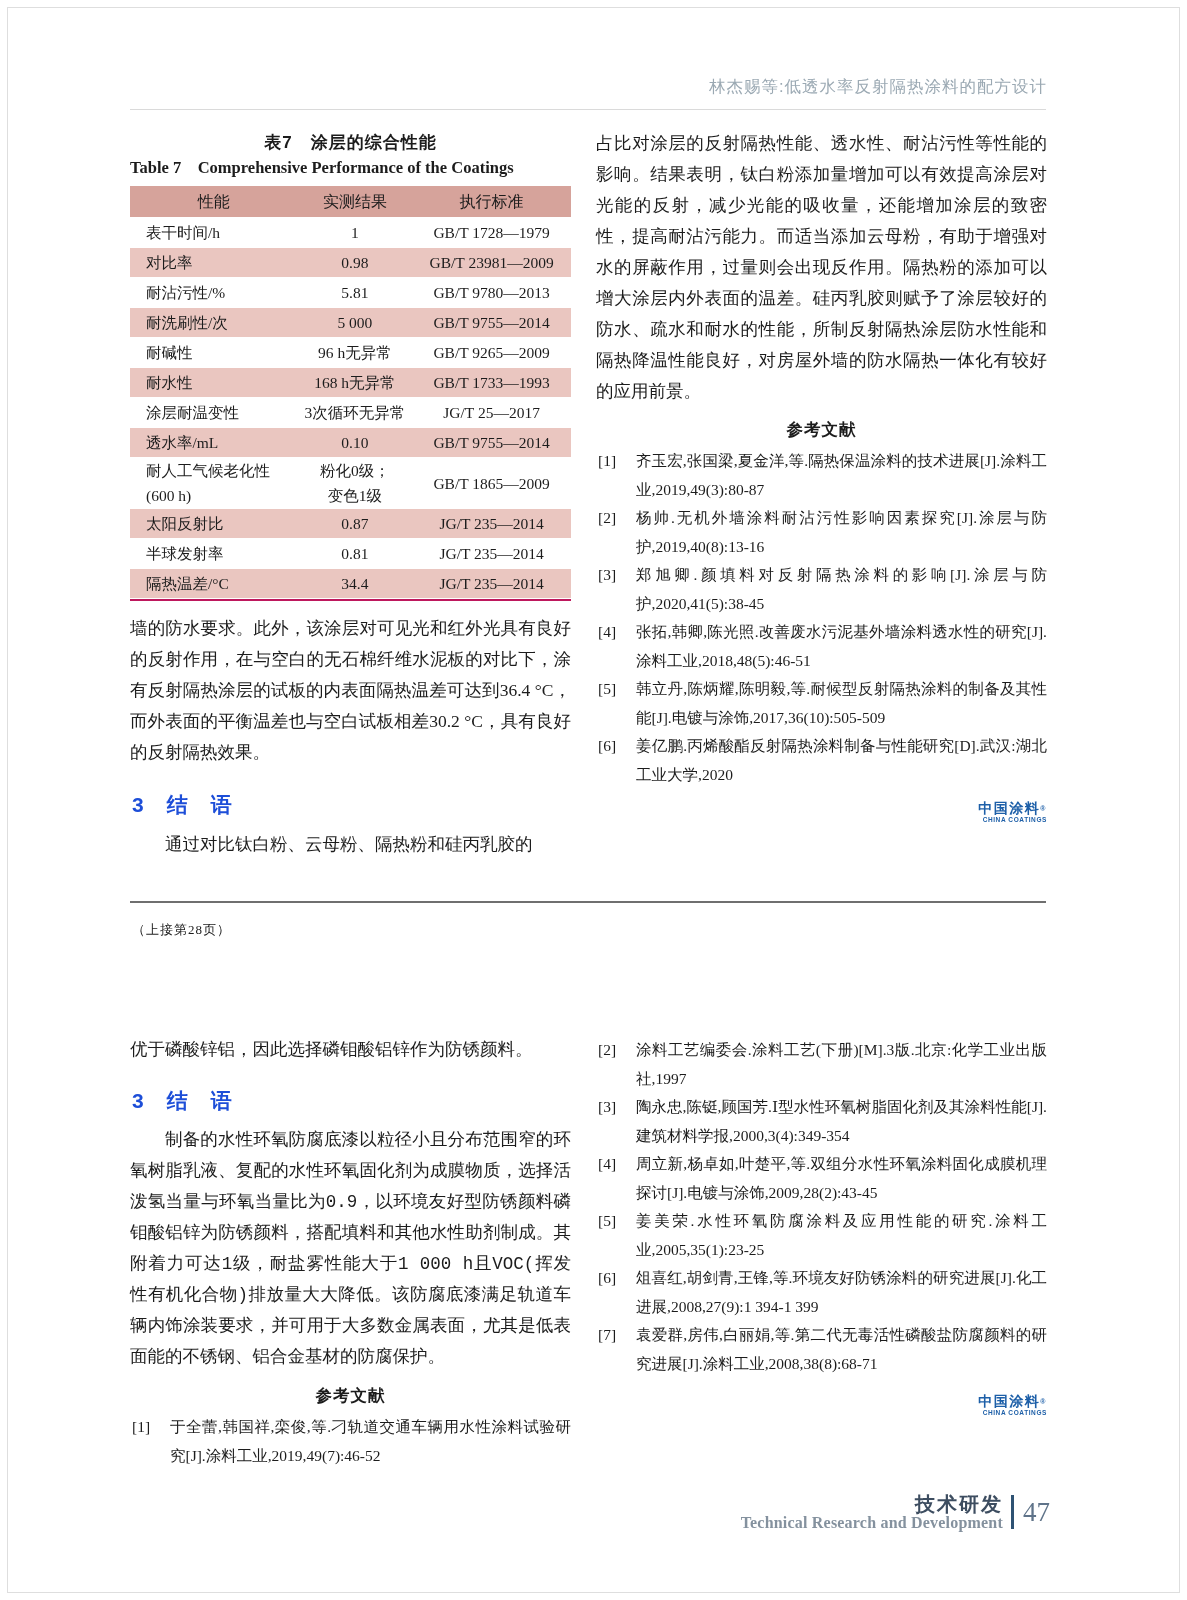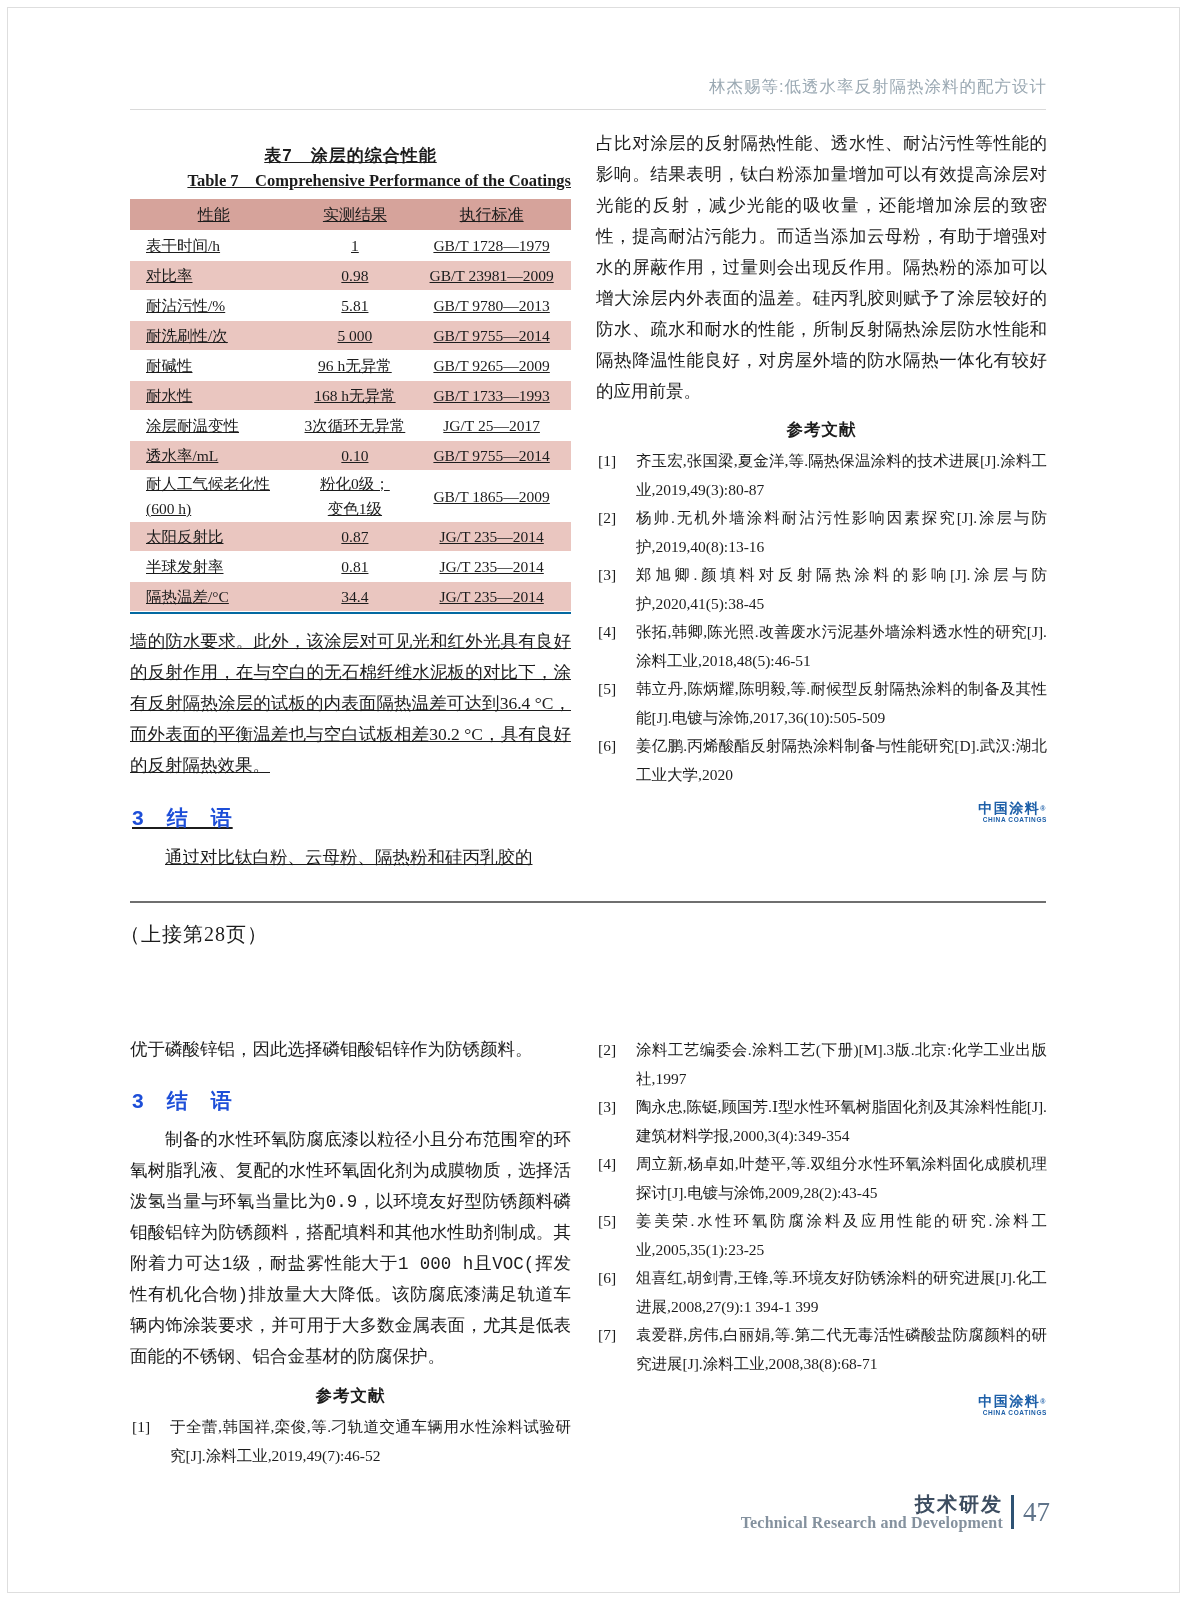--- a/index.html
+++ b/index.html
@@ -13,32 +13,32 @@
   
   .running-title{
     position:absolute;top:76px;right:140px;
     font-family:"Liberation Sans","DejaVu Sans",sans-serif;
     font-size:16.5px;color:#9bA9b3;letter-spacing:1px;
   }
   .header-rule{position:absolute;top:109px;left:130px;right:141px;height:1px;background:#dadada;}
 
   
   .col{position:absolute;}
-  .c1l{top:144px;left:130px;width:441px;text-decoration:underline;}
+  .c1l{top:131px;left:130px;width:441px;}
   .c1r{top:128px;left:596px;width:451px;}
   .c2l{top:1034px;left:130px;width:441px;}
   .c2r{top:1036px;left:596px;width:451px;}
 
   
   .t-zh{
     text-align:center;font-family:"Liberation Sans","DejaVu Sans",sans-serif;
     font-weight:bold;font-size:17px;letter-spacing:1px;margin-bottom:3px;
   }
-  .t-en{text-align:right;font-weight:bold;font-size:16.5px;margin-bottom:7px;}
-  .ctable{width:100%;border-bottom:2px solid #0369a1;font-size:15.5px;}
+  .t-en{text-align:left;font-weight:bold;font-size:16.5px;margin-bottom:7px;}
+  .ctable{width:100%;border-bottom:2px solid #be185d;font-size:15.5px;}
   .trow{display:flex;align-items:center;min-height:29px;border-bottom:1.5px solid #ffffff;}
   .thead{background:#d6a39b;min-height:31px;font-size:16px;}
   .thead .tc{text-align:center;padding-left:0;}
   .tbody .trow:nth-of-type(even){background:#eac6c0;}
   .tc{line-height:25px;}
   .tc1{flex:0 0 38%;text-align:left;padding-left:16px;box-sizing:border-box;}
   .tc2{flex:0 0 26%;text-align:center;white-space:pre-line;}
   .tc3{flex:0 0 36%;text-align:center;}
 
   
@@ -58,21 +58,21 @@
     text-align:center;font-family:"Liberation Sans","DejaVu Sans",sans-serif;
     font-weight:bold;font-size:16.5px;margin:12px 0 6px 0;letter-spacing:1px;
   }
   .reflist{font-size:15.5px;}
   .ref{display:flex;line-height:28.5px;text-align:justify;}
   .ref-label{flex:0 0 40px;padding-left:2px;box-sizing:border-box;}
   .ref-text{flex:1;}
 
   
   .divider{position:absolute;top:901px;left:130px;right:141px;height:2px;background:#6f6f6f;}
-  .cont-note{position:absolute;top:921px;left:120px;font-size:20px;letter-spacing:1px;}
+  .cont-note{position:absolute;top:921px;left:132px;font-size:13px;letter-spacing:1px;}
 
   
   .logo{display:flex;flex-direction:column;align-items:flex-end;margin-top:12px;}
   .logo-zh{
     color:#1d5fa8;font-weight:bold;font-size:14px;letter-spacing:1.5px;
     font-family:"Liberation Sans","DejaVu Sans",sans-serif;line-height:15px;
   }
   .logo-mark{font-size:7px;vertical-align:top;}
   .logo-en{color:#1d5fa8;font-size:6.5px;letter-spacing:0.6px;font-family:"Liberation Sans","DejaVu Sans",sans-serif;font-weight:bold;}
 

